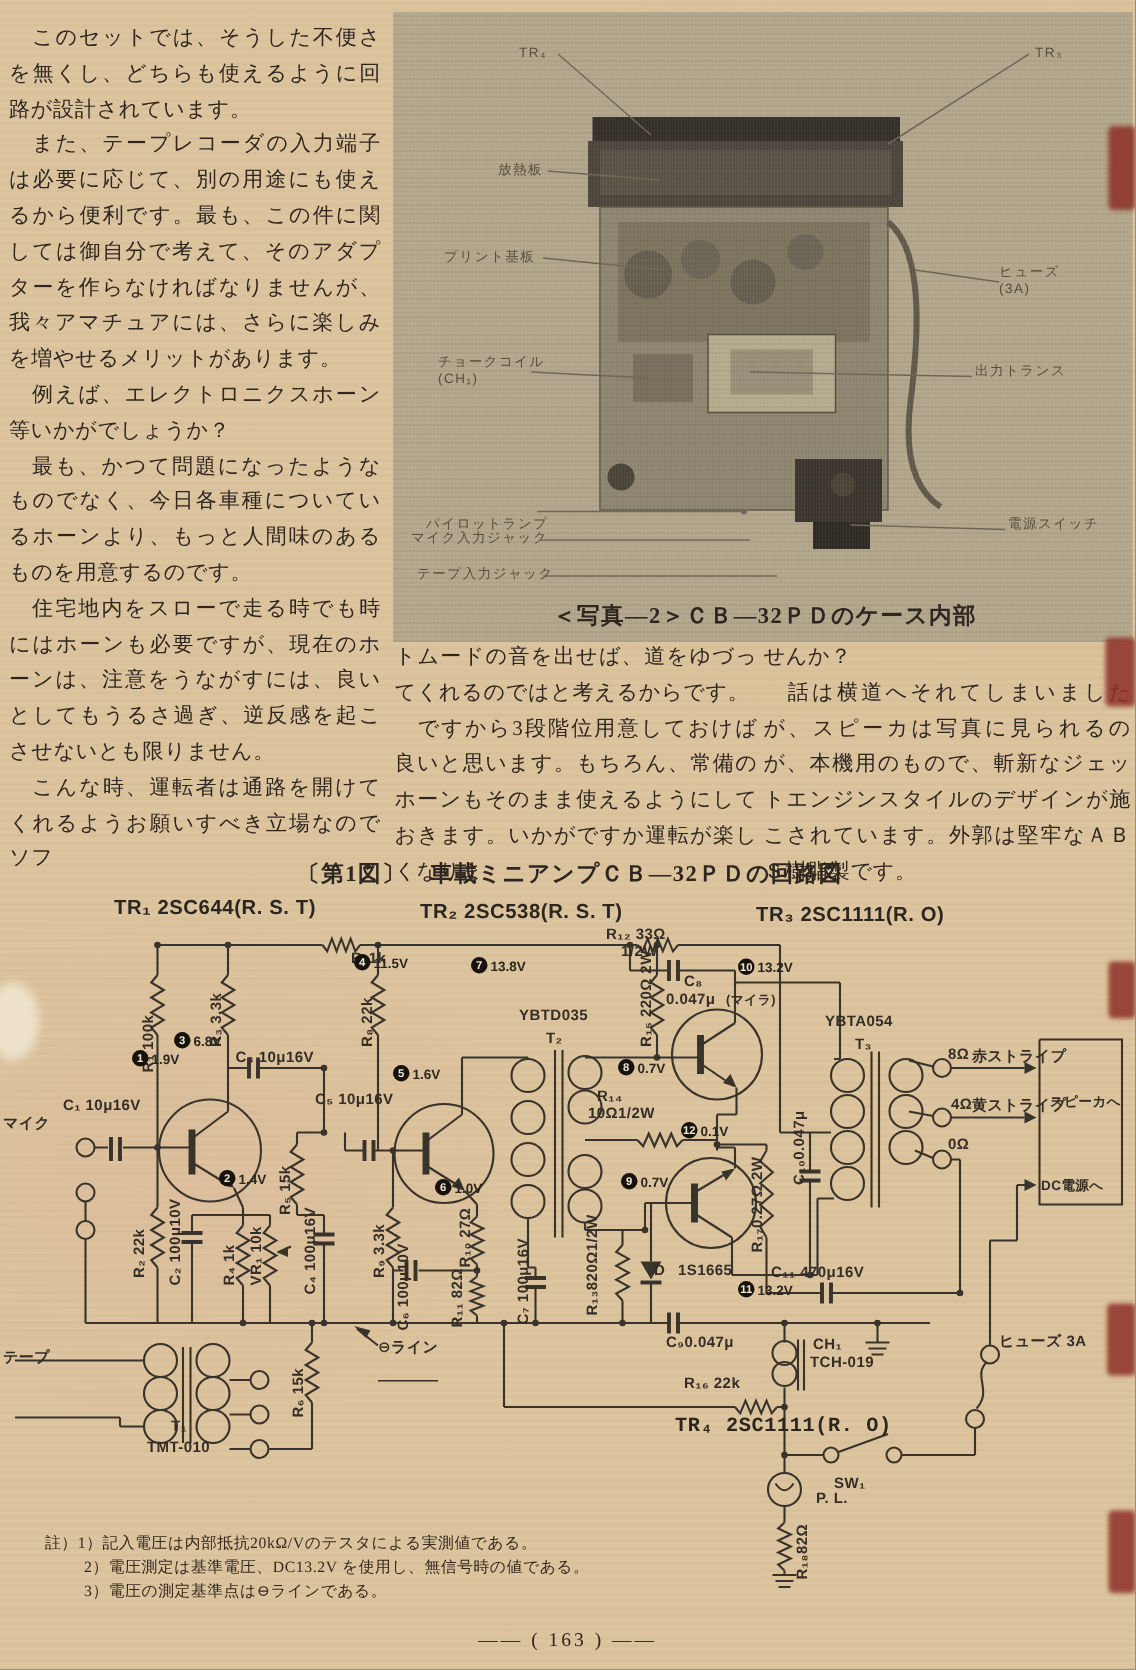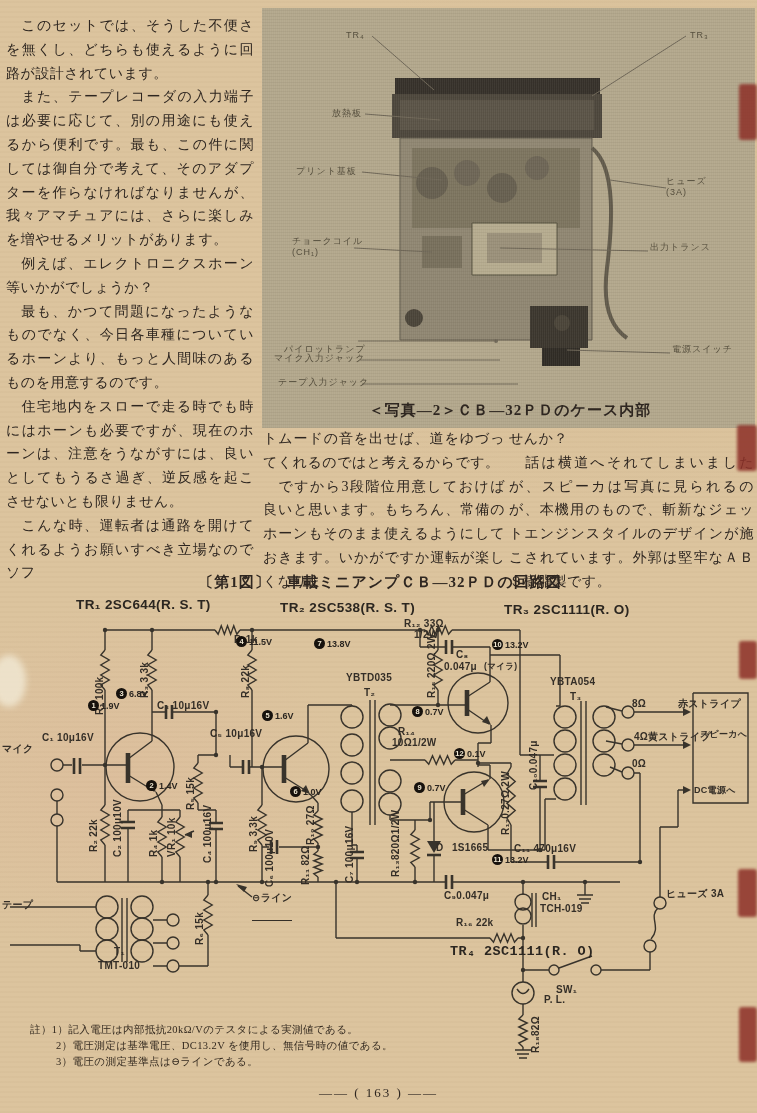--- a/index.html
+++ b/index.html
@@ -333,21 +333,21 @@
     <span class="cl" style="left:484px;top:66px;font-size:8.5px;text-align:right;">(マイラ)</span>
     <span class="cl" style="left:436px;top:247px;">D</span>
     <span class="cl" style="left:452px;top:247px;">1S1665</span>
     <span class="cl" style="left:444px;top:295px;">C₉0.047μ</span>
     <span class="cl" style="left:514px;top:248px;">C₁₁ 470μ16V</span>
     <span class="cl" style="left:550px;top:81px;">YBTA054</span>
     <span class="cl" style="left:570px;top:96px;">T₃</span>
     <span class="cl" style="left:632px;top:103px;">8Ω</span>
     <span class="cl" style="left:634px;top:136px;">4Ω</span>
     <span class="cl" style="left:632px;top:163px;">0Ω</span>
-    <span class="cl" style="left:648px;top:102px;margin-left:30px;">赤ストライプ</span>
+    <span class="cl" style="left:648px;top:102px;">赤ストライプ</span>
     <span class="cl" style="left:648px;top:135px;">黄ストライプ</span>
     <span class="cl" style="left:700px;top:133px;font-size:9px;">スピーカへ</span>
     <span class="cl" style="left:694px;top:189px;font-size:9px;">DC電源へ</span>
     <span class="cl" style="left:666px;top:292px;">ヒューズ 3A</span>
     <span class="cl ul" style="left:252px;top:296px;">⊖ライン</span>
     <span class="cl" style="left:456px;top:322px;">R₁₆ 22k</span>
     <span class="cl" style="left:542px;top:296px;">CH₁</span>
     <span class="cl" style="left:540px;top:308px;">TCH-019</span>
     <span class="cl" style="left:556px;top:389px;">SW₁</span>
     <span class="cl" style="left:544px;top:399px;">P. L.</span>

